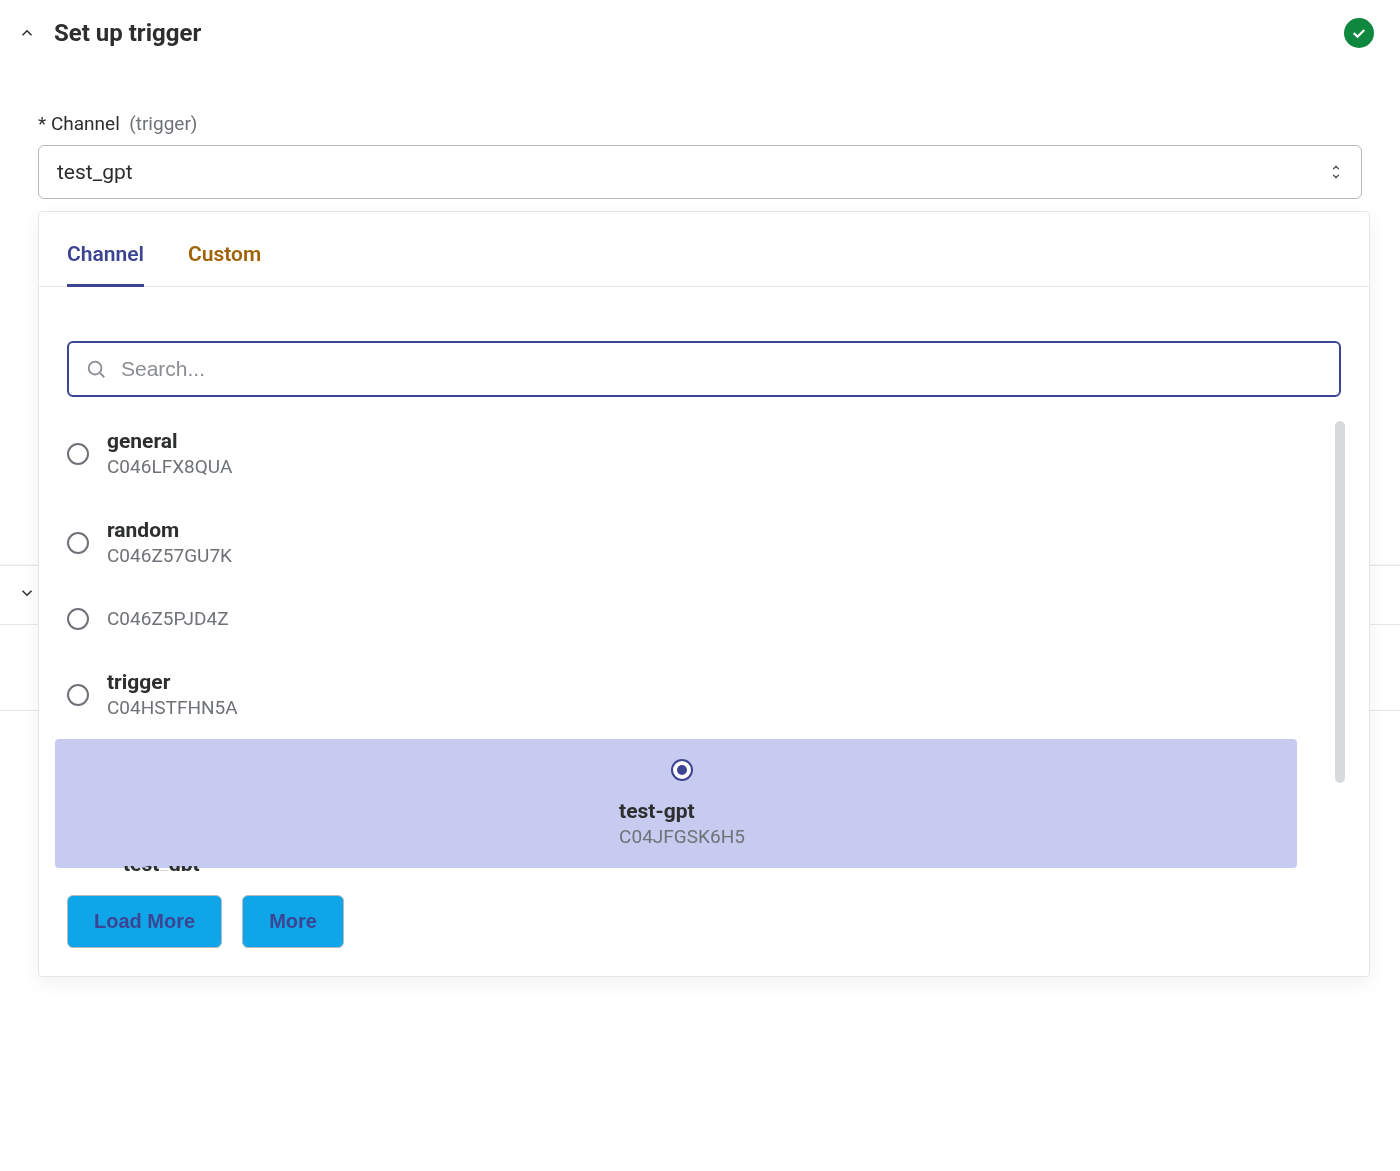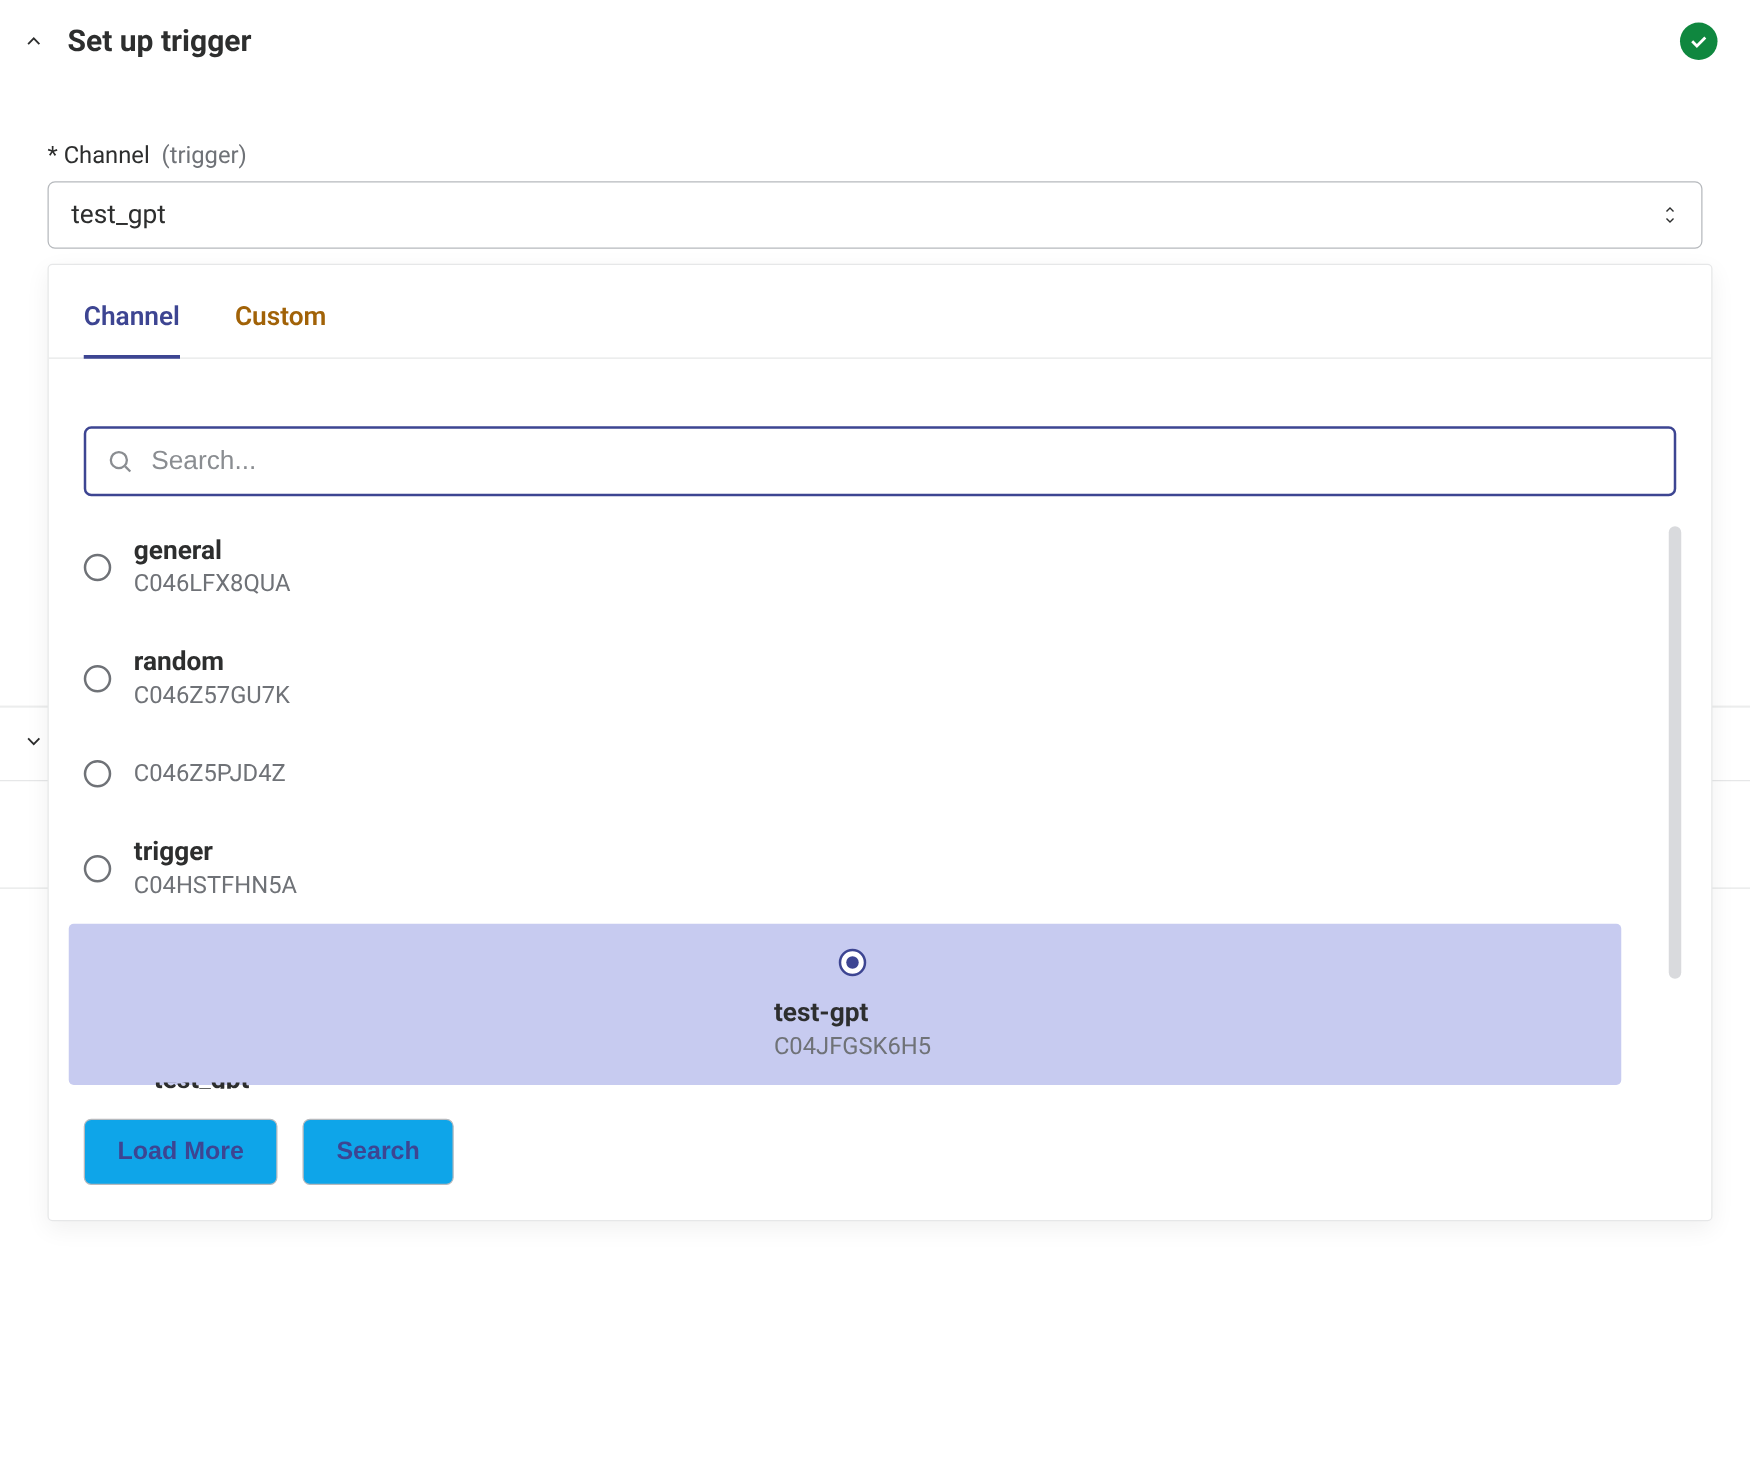--- a/index.html
+++ b/index.html
@@ -404,15 +404,15 @@
           <div class="option-name"><span>test_gpt</span></div>
         </div>
       </div>
 
     </div>
     <div class="scrollbar-track"></div>
   </div>
 
   <div class="footer-buttons">
     <button class="btn">Load More</button>
-    <button class="btn">Search</button>
+    <button class="btn">More</button>
   </div>
 </div>
 
 </body></html>

